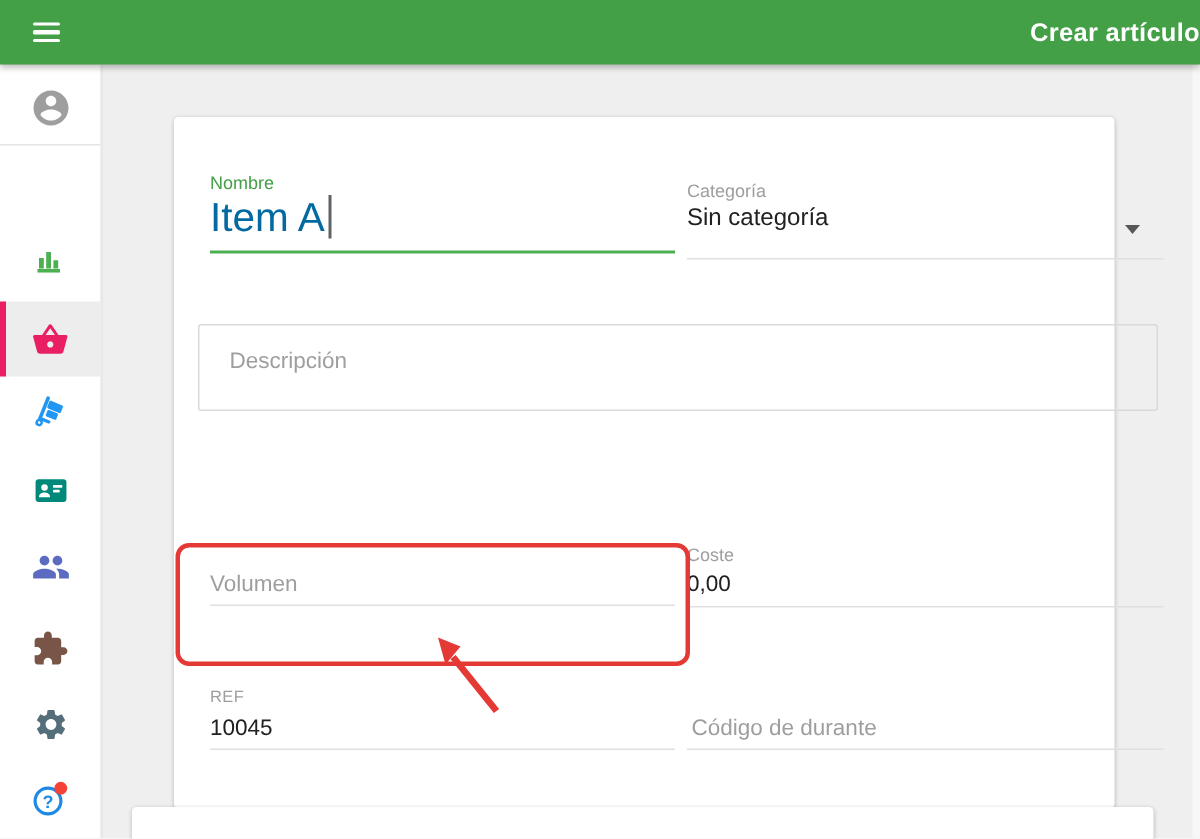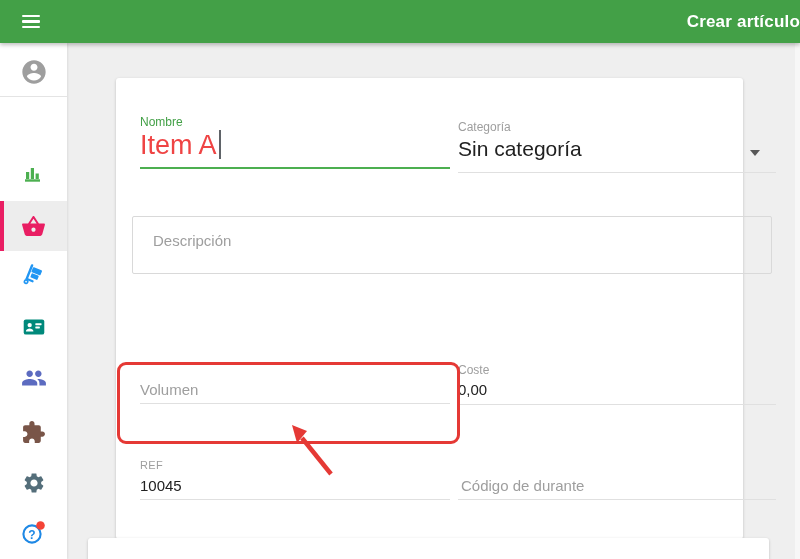--- a/index.html
+++ b/index.html
@@ -40,26 +40,26 @@
 
   
   .f-label { position:absolute; font-size:12px; color:#9e9e9e; }
   .f-label.green { color:#43A047; }
   .f-value { position:absolute; font-size:15px; color:#212121; }
   .f-placeholder { position:absolute; font-size:15px; color:#9e9e9e; }
   .underline { position:absolute; height:1px; background:#e0e0e0; }
   .underline.focus { height:2px; background:#4CAF50; }
 
   .nombre-label { left:24px; top:37px; }
-  .nombre-value { left:24px; top:50px; font-size:27px; line-height:34px; color:#ef4444; position:absolute; }
+  .nombre-value { left:24px; top:50px; font-size:27px; line-height:34px; color:#0369a1; position:absolute; }
   .text-cursor { display:inline-block; width:2px; height:29px; background:#5f6368; margin-left:2px; vertical-align:-5px; }
   .nombre-underline { left:24px; top:89px; width:310px; }
 
   .cat-label { left:342px; top:42px; }
-  .cat-value { left:342px; top:59px; font-size:21px; }
+  .cat-value { left:342px; top:59px; font-size:16px; }
   .cat-caret { position:absolute; left:634px; top:72px; width:0; height:0;
                border-left:5.5px solid transparent; border-right:5.5px solid transparent; border-top:6px solid #575757; }
   .cat-underline { left:342px; top:94px; width:318px; }
   .cat-hit { position:absolute; left:342px; top:40px; width:318px; height:56px; cursor:pointer; }
 
   .desc-box { position:absolute; left:16px; top:138px; width:640px; height:58px; border:1px solid #d9d9d9; border-radius:2px; }
   .desc-placeholder { left:20px; top:15px; position:absolute; font-size:15px; color:#9e9e9e; }
 
   .sold-row { position:absolute; left:24px; top:240px; height:22px; display:flex; align-items:center; }
   .sold-label { font-size:15px; color:#424242; width:92px; }

